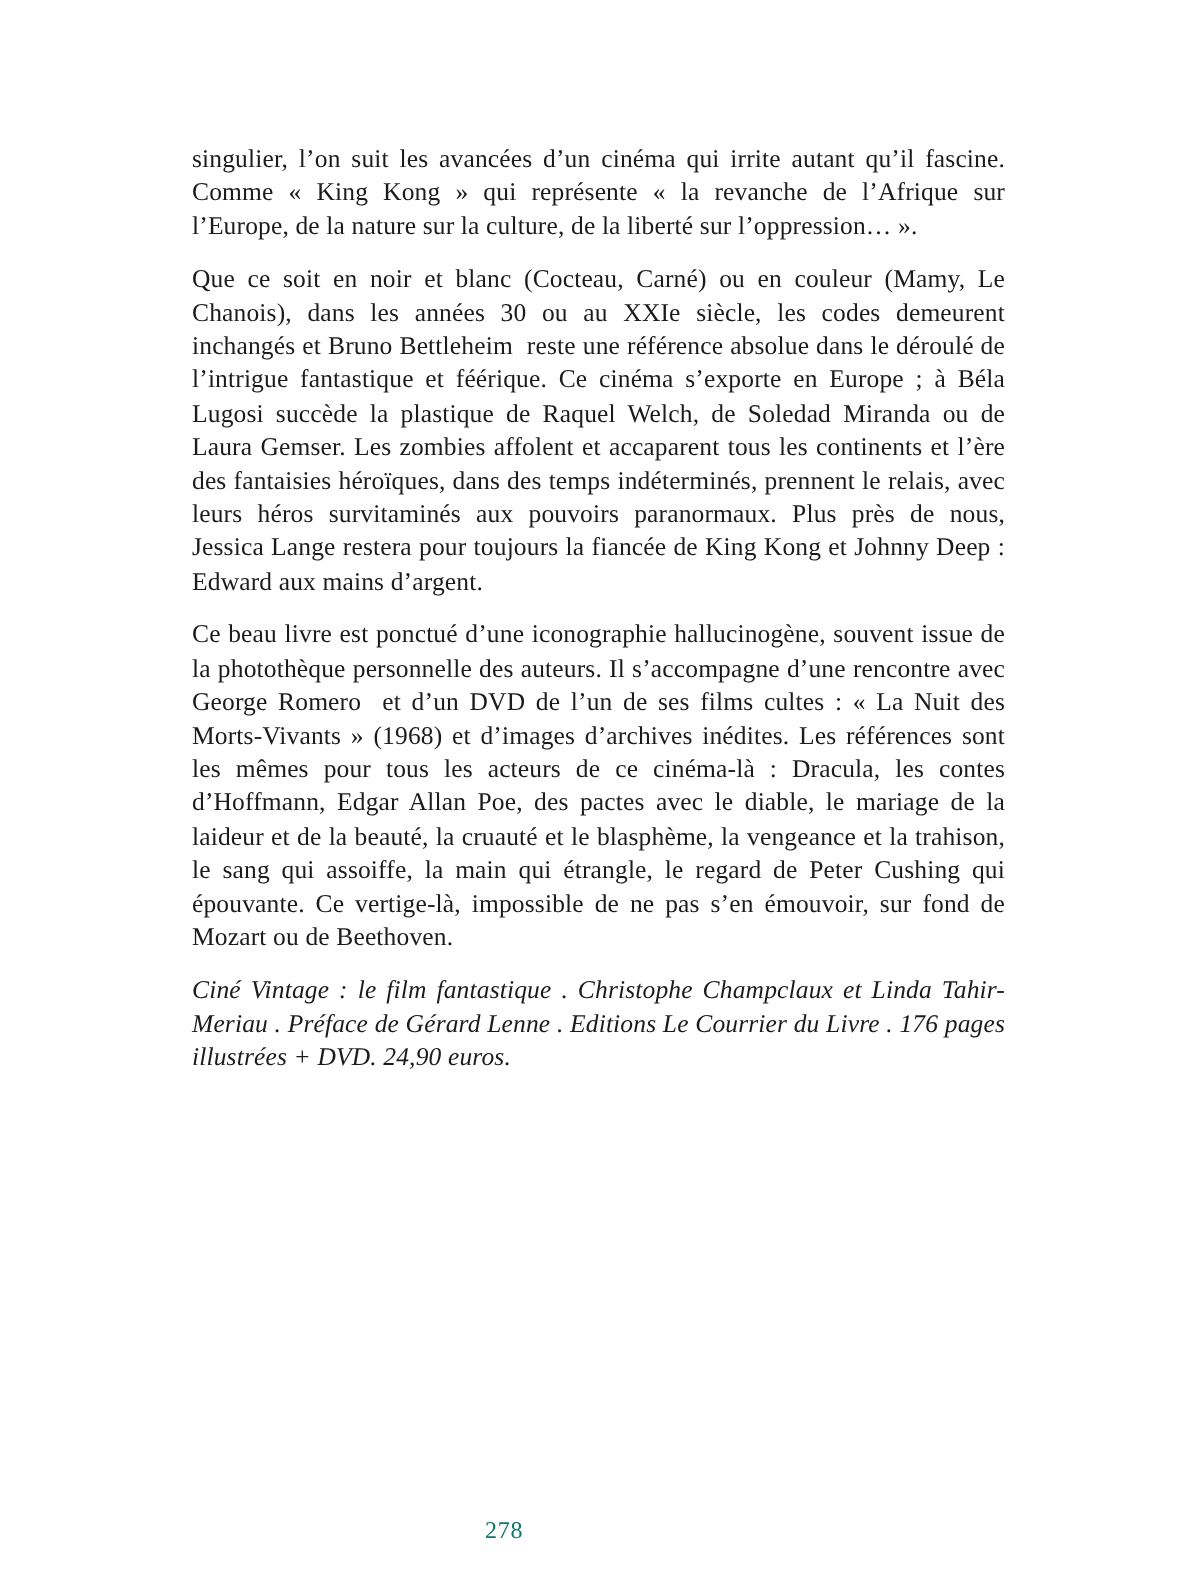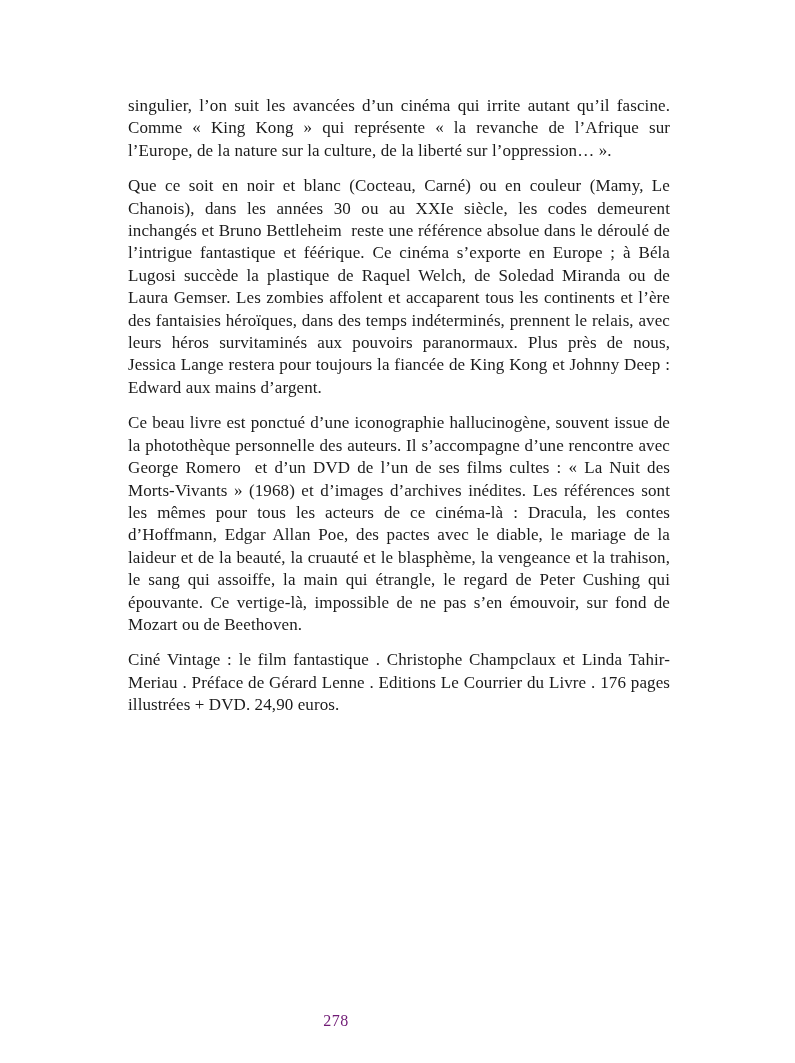--- a/index.html
+++ b/index.html
@@ -24,29 +24,30 @@
     font-size: 17px;
     line-height: 22.4px;
     letter-spacing: 0.1px;
   }
   .para {
     margin: 0 0 13px 0;
     text-align: justify;
     text-justify: inter-word;
   }
   .para.italic {
+    font-style: italic;
   }
   .page-number {
     position: absolute;
     top: 1012px;
     left: 0;
     width: 100%;
     text-align: center;
     font-size: 16px;
-    color: #701a75;
+    color: #0f766e;
     letter-spacing: 0.5px;
   }
 </style>
 </head>
 <body>
 
 <div class="page">
   <div class="text-block">
     <p class="para">singulier, l’on suit les avancées d’un cinéma qui irrite autant qu’il fascine. Comme «&nbsp;King Kong&nbsp;» qui représente «&nbsp;la revanche de l’Afrique sur l’Europe, de la nature sur la culture, de la liberté sur l’oppression…&nbsp;».</p>
     <p class="para">Que ce soit en noir et blanc (Cocteau, Carné) ou en couleur (Mamy, Le Chanois), dans les années 30 ou au XXIe siècle, les codes demeurent inchangés et Bruno Bettleheim&nbsp; reste une référence absolue dans le déroulé de l’intrigue fantastique et féérique. Ce cinéma s’exporte en Europe&nbsp;; à Béla Lugosi succède la plastique de Raquel Welch, de Soledad Miranda ou de Laura Gemser. Les zombies affolent et accaparent tous les continents et l’ère des fantaisies héroïques, dans des temps indéterminés, prennent le relais, avec leurs héros survitaminés aux pouvoirs paranormaux. Plus près de nous, Jessica Lange restera pour toujours la fiancée de King Kong et Johnny Deep&nbsp;: Edward aux mains d’argent.</p>

